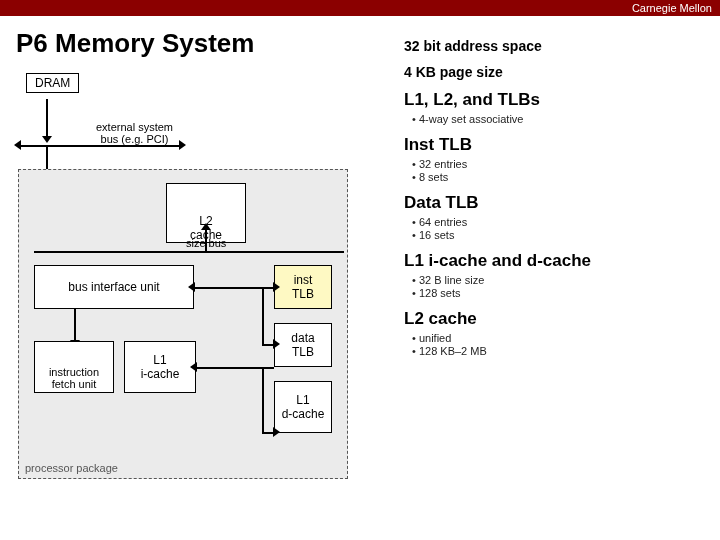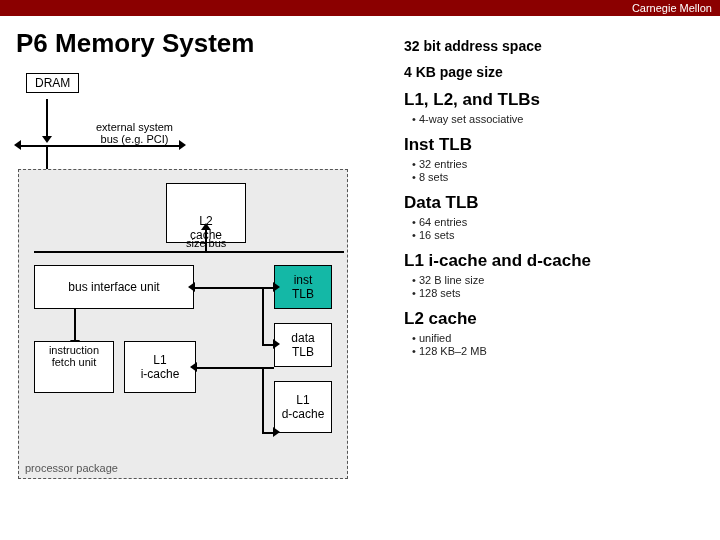--- a/index.html
+++ b/index.html
@@ -202,21 +202,21 @@
       font-size: 12px;
     }
     
     .inst-tlb-box {
       position: absolute;
       top: 192px;
       left: 258px;
       width: 58px;
       height: 44px;
       border: 1.5px solid #000;
-      background: #14b8a6;
+      background: #fef9c3;
       display: flex;
       align-items: center;
       justify-content: center;
       text-align: center;
       font-size: 12px;
     }
     
     .data-tlb-box {
       position: absolute;
       top: 250px;
@@ -234,21 +234,21 @@
     
     .ifu-box {
       position: absolute;
       top: 268px;
       left: 18px;
       width: 80px;
       height: 52px;
       border: 1.5px solid #000;
       background: #fff;
       display: flex;
-      align-items: flex-start;
+      align-items: flex-end;
       justify-content: center;
       text-align: center;
       font-size: 11px;
       padding: 2px;
     }
     
     .l1-icache-box {
       position: absolute;
       top: 268px;
       left: 108px;

